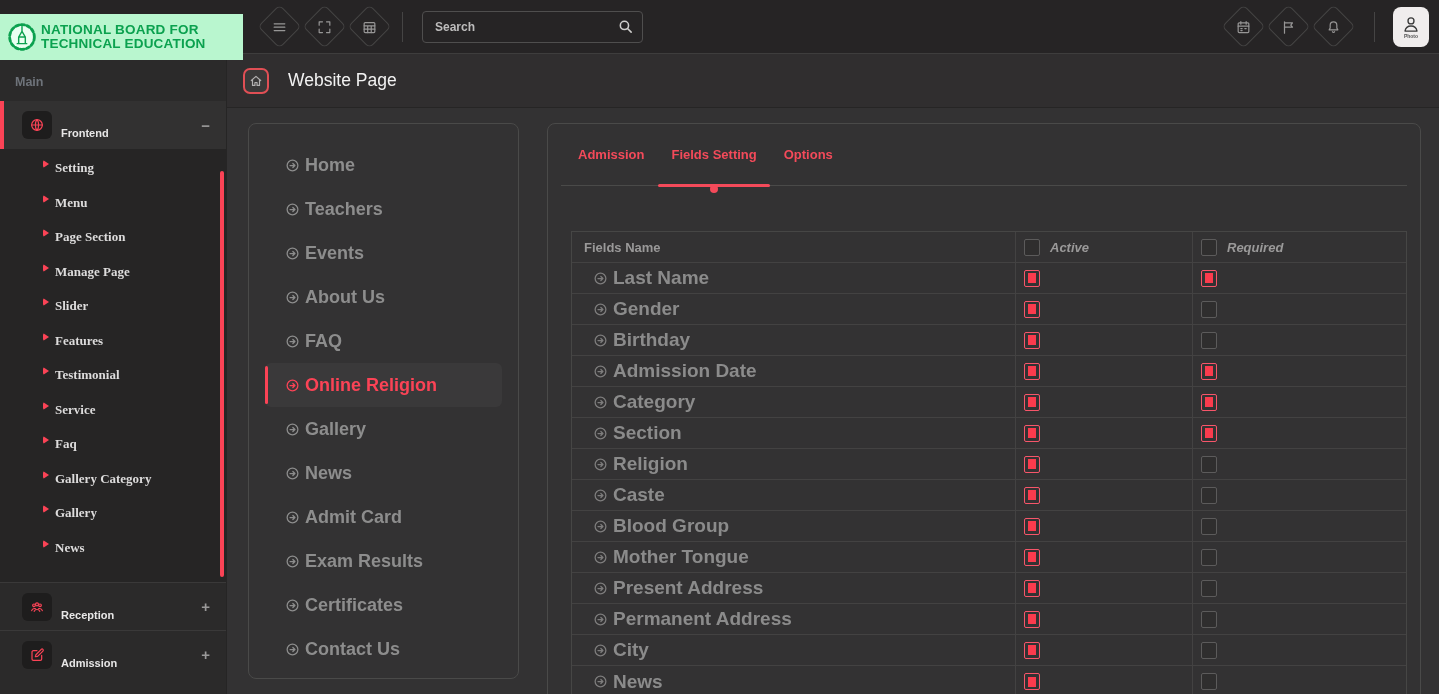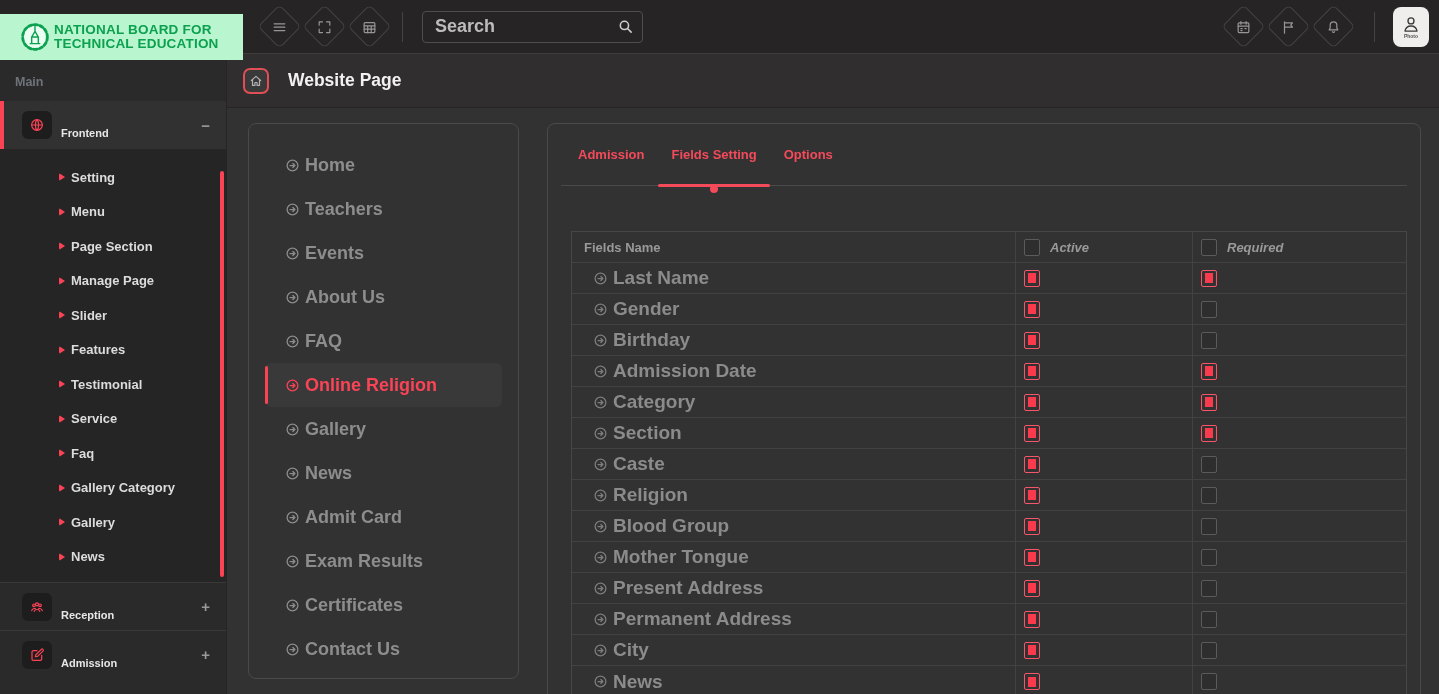--- a/index.html
+++ b/index.html
@@ -2,31 +2,31 @@
 <html><head>
 <meta charset="utf-8">
 <style>
   * { margin:0; padding:0; box-sizing:border-box; }
   html,body { width:1439px; height:694px; overflow:hidden; }
   body { font-family:"Liberation Sans", sans-serif; background:#333233; color:#ddd; position:relative; }
   svg { fill:none; stroke:currentColor; stroke-width:1.8; stroke-linecap:round; stroke-linejoin:round; display:block; }
 
   
   .header { height:54px; background:#262425; display:flex; align-items:center; border-bottom:1px solid #3e3d3d; position:relative; z-index:5; }
-  .logo { width:243px; height:46px; margin-top:20px; background:#b9f6cf; display:flex; align-items:center; padding:0 16px; flex:none; }
+  .logo { width:243px; height:46px; margin-top:20px; background:#b9f6cf; display:flex; align-items:center; padding:0 3px; flex:none; }
   .logo-emblem { width:38px; height:38px; flex:none; }
   .logo-text { font-weight:800; color:#0ba14f; font-size:13.5px; line-height:1.02; letter-spacing:.2px; white-space:nowrap; }
   .diamond { width:31px; height:31px; border:1px solid #454444; border-radius:5px; transform:rotate(45deg); display:flex; align-items:center; justify-content:center; margin:0 7px; color:#979696; cursor:pointer; flex:none; }
   .diamond .di { transform:rotate(-45deg); width:16px; height:16px; }
   .diamond .di svg { width:16px; height:16px; }
   .hgroup { display:flex; align-items:center; }
   .hgroup.left { margin-left:14px; }
   .vdiv { width:1px; height:30px; background:#454444; margin:0 10px; flex:none; }
   .search-wrap { position:relative; margin-left:9px; }
-  .search-input { width:221px; height:32px; background:transparent; border:1px solid #4f4e4e; border-radius:4px; color:#d8d7d7; font-size:18px; font-weight:600; padding:0 34px 0 12px; outline:none; font-family:"Liberation Sans", sans-serif; }
+  .search-input { width:221px; height:32px; background:transparent; border:1px solid #4f4e4e; border-radius:4px; color:#d8d7d7; font-size:12px; font-weight:600; padding:0 34px 0 12px; outline:none; font-family:"Liberation Sans", sans-serif; }
   .search-input::placeholder { color:#bdbcbc; }
   .search-btn { position:absolute; right:9px; top:7px; width:17px; height:17px; color:#cfcecd; cursor:pointer; }
   .search-btn svg { width:17px; height:17px; stroke-width:2.2; }
   .hgroup.right { margin-left:auto; margin-right:8px; }
   .avatar { width:36px; height:40px; background:#f0eded; border-radius:8px; margin:0 10px 0 8px; display:flex; flex-direction:column; align-items:center; justify-content:center; color:#3a3a3a; cursor:pointer; flex:none; }
   .avatar svg { width:20px; height:20px; stroke-width:1.6; }
   .avatar-label { font-size:5px; color:#555; font-weight:700; margin-top:-1px; }
 
   
   .app-body { display:flex; height:640px; }
@@ -36,31 +36,31 @@
   .side-label { color:#6e737a; font-size:12.5px; font-weight:700; padding:21px 0 12px 15px; }
   .group { height:48px; display:flex; align-items:center; padding:0 16px 0 22px; cursor:pointer; position:relative; }
   .group.active { background:#323131; }
   .group.active::before { content:""; position:absolute; left:0; top:0; bottom:0; width:4px; background:#fb4356; }
   .group.bordered { border-top:1px solid #3a3939; }
   .gicon { width:30px; height:28px; background:#1e1d1d; border-radius:6px; display:flex; align-items:center; justify-content:center; color:#fb4356; margin-right:9px; flex:none; }
   .gicon svg { width:16px; height:16px; }
   .glabel { font-size:11px; font-weight:700; color:#e8e7e7;margin-top:16px; }
   .gtoggle { margin-left:auto; color:#9a9999; font-size:15px; font-weight:600; }
   .submenu { background:#262525; padding:11px 0 8px 0; }
-  .subitem { height:34.5px; display:flex; align-items:center; padding-left:59px; cursor:pointer; }
+  .subitem { height:34.5px; display:flex; align-items:flex-start; padding-left:43px; cursor:pointer;font-family:Liberation Serif, serif; }
   .tri { width:0; height:0; border-left:6px solid #fb4356; border-top:4.5px solid transparent; border-bottom:4.5px solid transparent; border-radius:2px; margin-right:6px; flex:none; }
   .sublabel { font-size:13px; font-weight:700; color:#dddcdc; }
   .side-scroll { position:absolute; right:2px; top:117px; width:4px; height:406px; background:#fb4356; border-radius:2px; cursor:pointer; }
 
   
   .main { flex:1; display:flex; flex-direction:column; min-width:0; }
   .breadcrumb { height:53px; background:#302e2f; display:flex; align-items:center; padding-left:16px; box-shadow:0 1px 0 #262525; flex:none; }
   .home-box { width:26px; height:26px; border:2px solid #e04f55; border-radius:7px; background:#3a3939; display:flex; align-items:center; justify-content:center; color:#b3b2b2; cursor:pointer; flex:none; }
   .home-box svg { width:14px; height:14px; stroke-width:2; }
-  .crumb-title { color:#f2f2f2; font-weight:700; font-size:17.5px; margin-left:19px; }
+  .crumb-title { color:#f2f2f2; font-weight:400; font-size:17.5px; margin-left:19px; }
 
   .content { flex:1; display:flex; align-items:flex-start; padding:16px 0 0 21px; gap:28px; position:relative; }
   .card { background:#333233; border:1px solid #4a4a49; border-radius:8px; }
 
   
   .nav-card { width:271px; height:556px; padding:19px 16px; flex:none; }
   .nav-item { height:44px; display:flex; align-items:center; padding-left:20px; color:#8d8d8d; font-size:18px; font-weight:700; border-radius:6px; position:relative; cursor:pointer; }
   .nav-item .ai { width:15px; height:15px; margin-right:5px; flex:none; }
   .nav-item .ai svg { width:15px; height:15px; stroke-width:2; }
   .nav-item.active { background:#3a393a; color:#fb4356; }
@@ -514,38 +514,38 @@
                 </div>
               </div>
               <div class="trow">
                 <div class="tcell c1 fname">
                   <span class="ai">
                     <svg viewBox="0 0 24 24">
                       <circle cx="12" cy="12" r="8.6"></circle>
                       <path d="M8 12h7.2M12.6 8.7l3.3 3.3-3.3 3.3"></path>
                     </svg>
                   </span>
+                  <span>Religion</span>
+                </div>
+                <div class="tcell c2">
+                  <span class="cb checked"></span>
+                </div>
+                <div class="tcell c3">
+                  <span class="cb"></span>
+                </div>
+              </div>
+              <div class="trow">
+                <div class="tcell c1 fname">
+                  <span class="ai">
+                    <svg viewBox="0 0 24 24">
+                      <circle cx="12" cy="12" r="8.6"></circle>
+                      <path d="M8 12h7.2M12.6 8.7l3.3 3.3-3.3 3.3"></path>
+                    </svg>
+                  </span>
                   <span>Caste</span>
-                </div>
-                <div class="tcell c2">
-                  <span class="cb checked"></span>
-                </div>
-                <div class="tcell c3">
-                  <span class="cb"></span>
-                </div>
-              </div>
-              <div class="trow">
-                <div class="tcell c1 fname">
-                  <span class="ai">
-                    <svg viewBox="0 0 24 24">
-                      <circle cx="12" cy="12" r="8.6"></circle>
-                      <path d="M8 12h7.2M12.6 8.7l3.3 3.3-3.3 3.3"></path>
-                    </svg>
-                  </span>
-                  <span>Religion</span>
                 </div>
                 <div class="tcell c2">
                   <span class="cb checked"></span>
                 </div>
                 <div class="tcell c3">
                   <span class="cb"></span>
                 </div>
               </div>
               <div class="trow">
                 <div class="tcell c1 fname">

